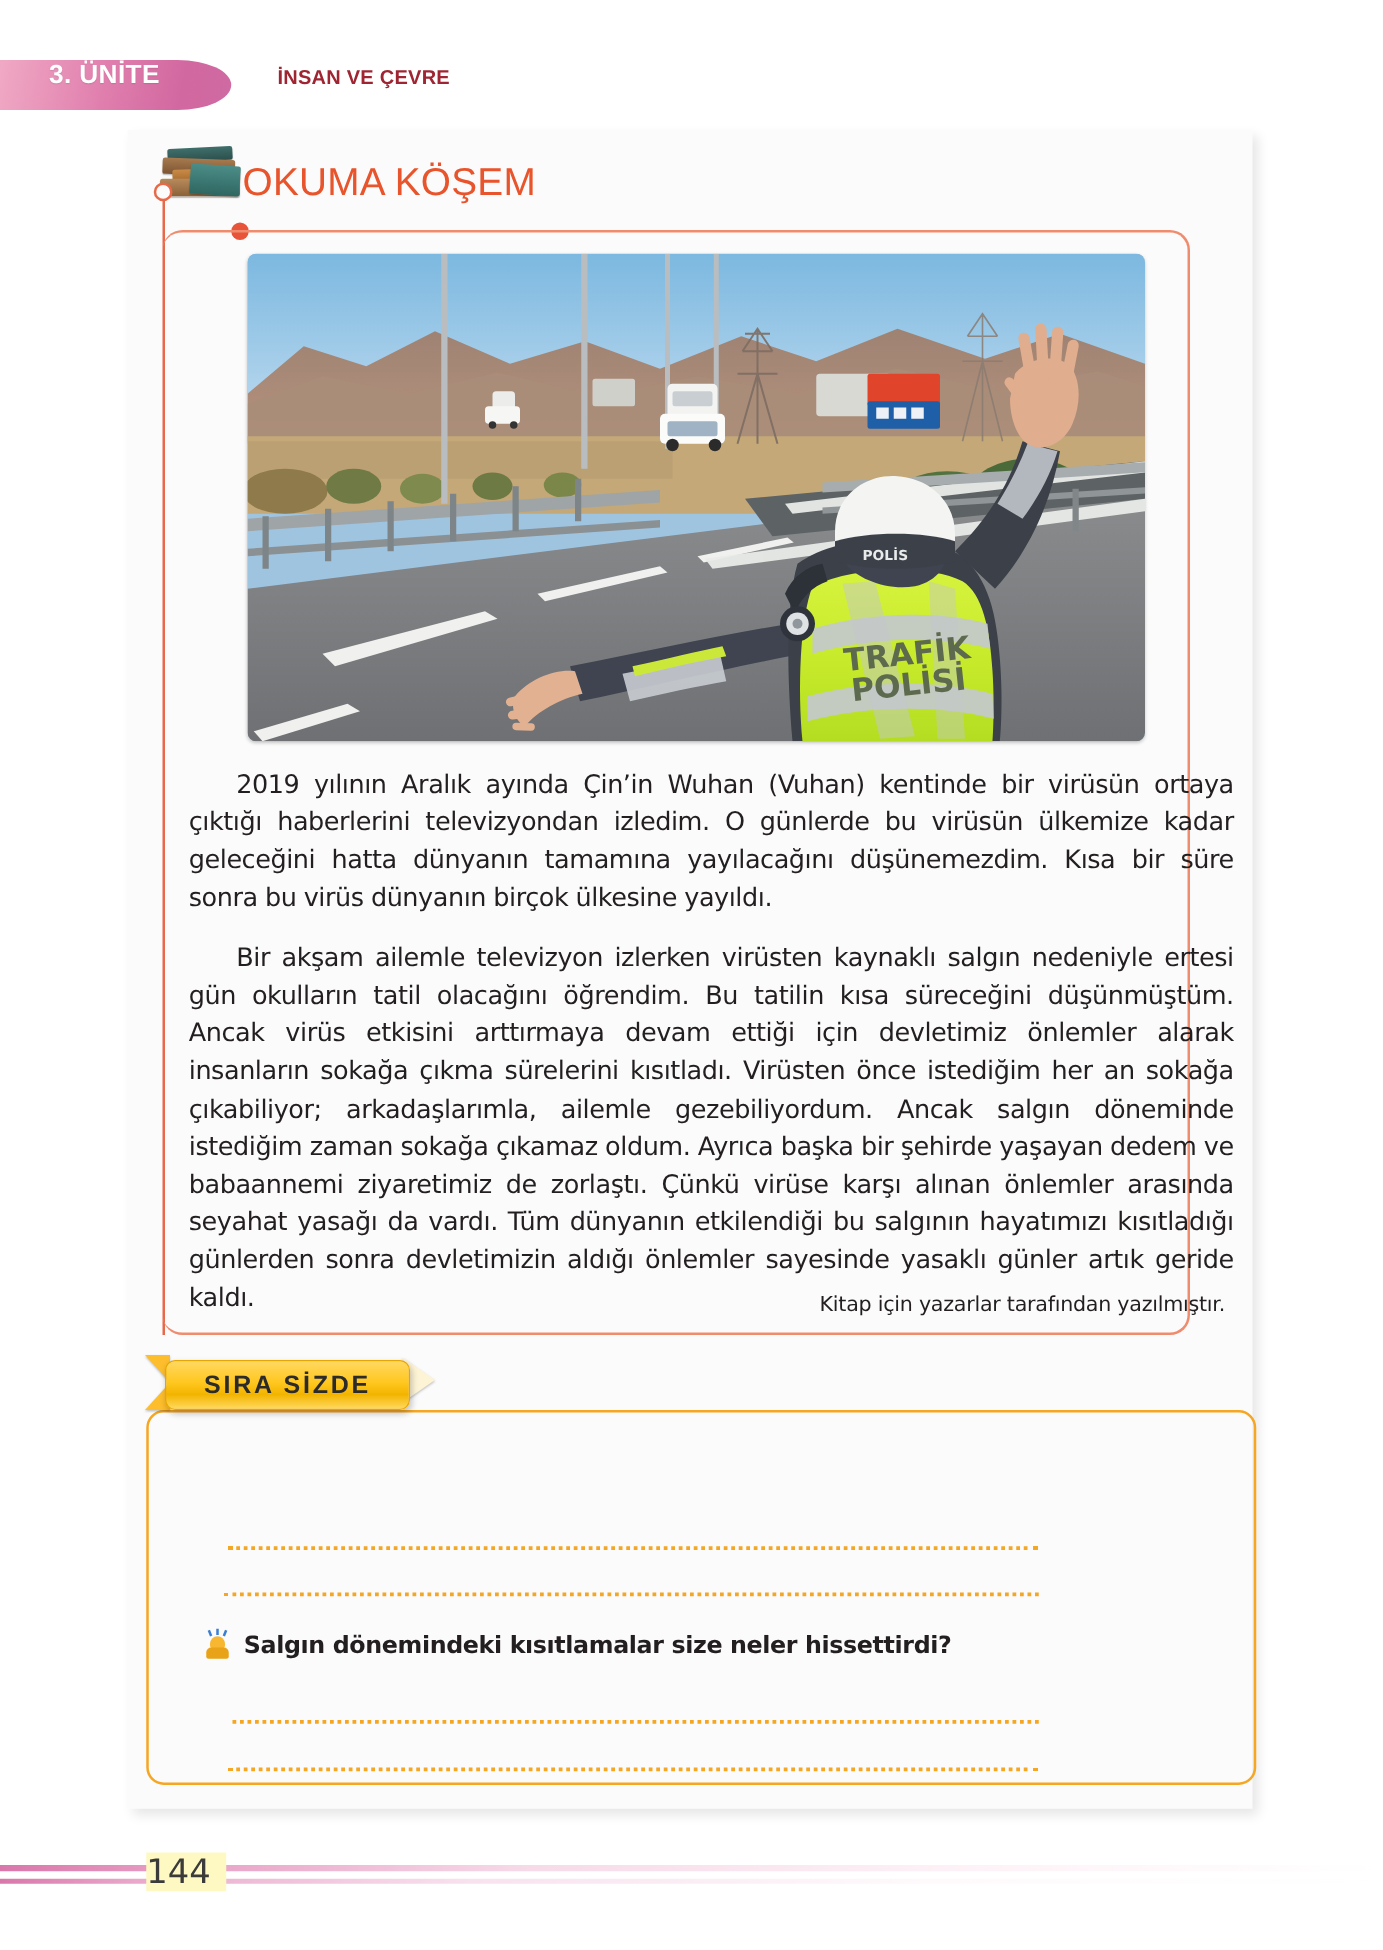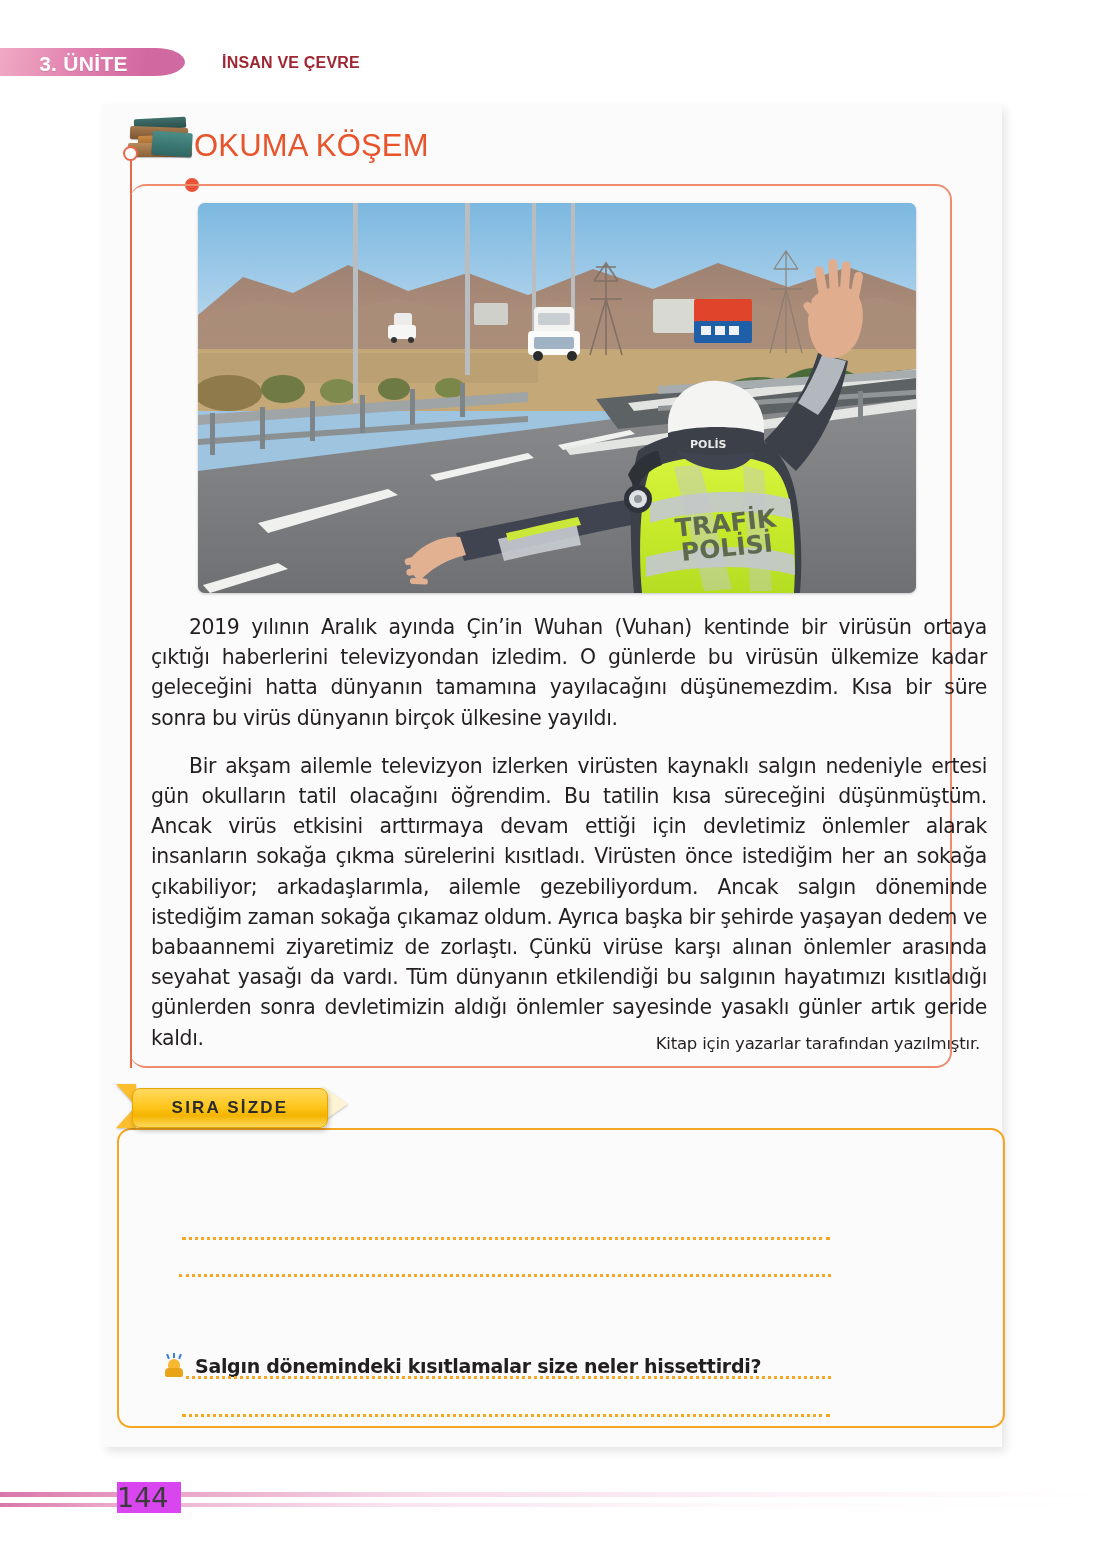--- a/index.html
+++ b/index.html
@@ -18,25 +18,25 @@
     height: 1560px;
     background: #ffffff;
   }
 
   
   .unit-banner {
     position: absolute;
     left: 0;
     top: 48px;
     width: 185px;
-    height: 28px;
+    height: 40px;
     background: linear-gradient(100deg, #f0a9c4 0%, #e07fae 45%, #d268a0 78%, #cf6aa2 100%);
     border-radius: 0 60px 60px 0 / 0 28px 28px 0;
     display: flex;
-    align-items: flex-end;
+    align-items: flex-start;
     justify-content: center;
     padding-right: 18px;
   }
   .unit-banner-label {
     color: #ffffff;
     font-size: 21px;
     font-weight: bold;
     letter-spacing: .3px;
     text-shadow: 0 1px 1px rgba(0,0,0,.10);
   }
@@ -211,21 +211,21 @@
     height: 40px;
     border-radius: 8px;
     background: linear-gradient(180deg, #ffd861 0%, #ffc71f 45%, #f3b400 70%, #ffd95e 100%);
     border: 1px solid #e8a500;
     box-shadow: 1px 3px 5px rgba(0,0,0,.22);
     display: flex;
     align-items: center;
     justify-content: center;
   }
   .ribbon-label {
-    font-size: 17px;
+    font-size: 20px;
     font-weight: bold;
     color: #2b2b2b;
     letter-spacing: 2.2px;
   }
   .flag-left, .flag-right {
     position: absolute;
     width: 0; height: 0;
   }
   .flag-left {
     left: 6px; top: -2px;
@@ -243,21 +243,21 @@
   }
 
   .question {
     position: absolute;
     display: flex;
     align-items: flex-start;
     gap: 10px;
     width: 790px;
   }
   .q1 { left: 163px; top: 1155px; }
-  .q2 { left: 163px; top: 1352px; }
+  .q2 { left: 163px; top: 1302px; }
   .q-icon {
     position: relative;
     width: 22px; height: 26px;
     flex: 0 0 22px;
     margin-top: 2px;
   }
   .q-icon .head   { position:absolute; left:5px;  top:5px;  width:12px; height:10px; border-radius:6px 6px 3px 3px; background:#f7b731; }
   .q-icon .body   { position:absolute; left:2px;  top:14px; width:18px; height:9px;  border-radius:4px 4px 2px 2px; background:#e8a318; }
   .q-icon .s1     { position:absolute; left:4px;  top:0px;  width:2px;  height:5px;  background:#3b7fd4; transform: rotate(-22deg); }
   .q-icon .s2     { position:absolute; left:10px; top:-1px; width:2px;  height:5px;  background:#3b7fd4; }
@@ -293,21 +293,21 @@
     left: 0; top: 1503px;
     width: 1106px; height: 4px;
     background: linear-gradient(90deg, #d977ab 0%, #eaa9cb 10%, #f8e2ee 34%, #fefafc 68%, #ffffff 100%);
   }
   .page-number {
     position: absolute;
     left: 117px;
     top: 1482px;
     font-size: 27px;
     color: #3b3b3b;
-    background: #d946ef;
+    background: #fef9c3;
     padding: 0 12px 0 0;
     z-index: 3;
     font-family: "DejaVu Sans", sans-serif;
   }
 </style>
 </head>
 <body>
 
 <div class="page">
 

